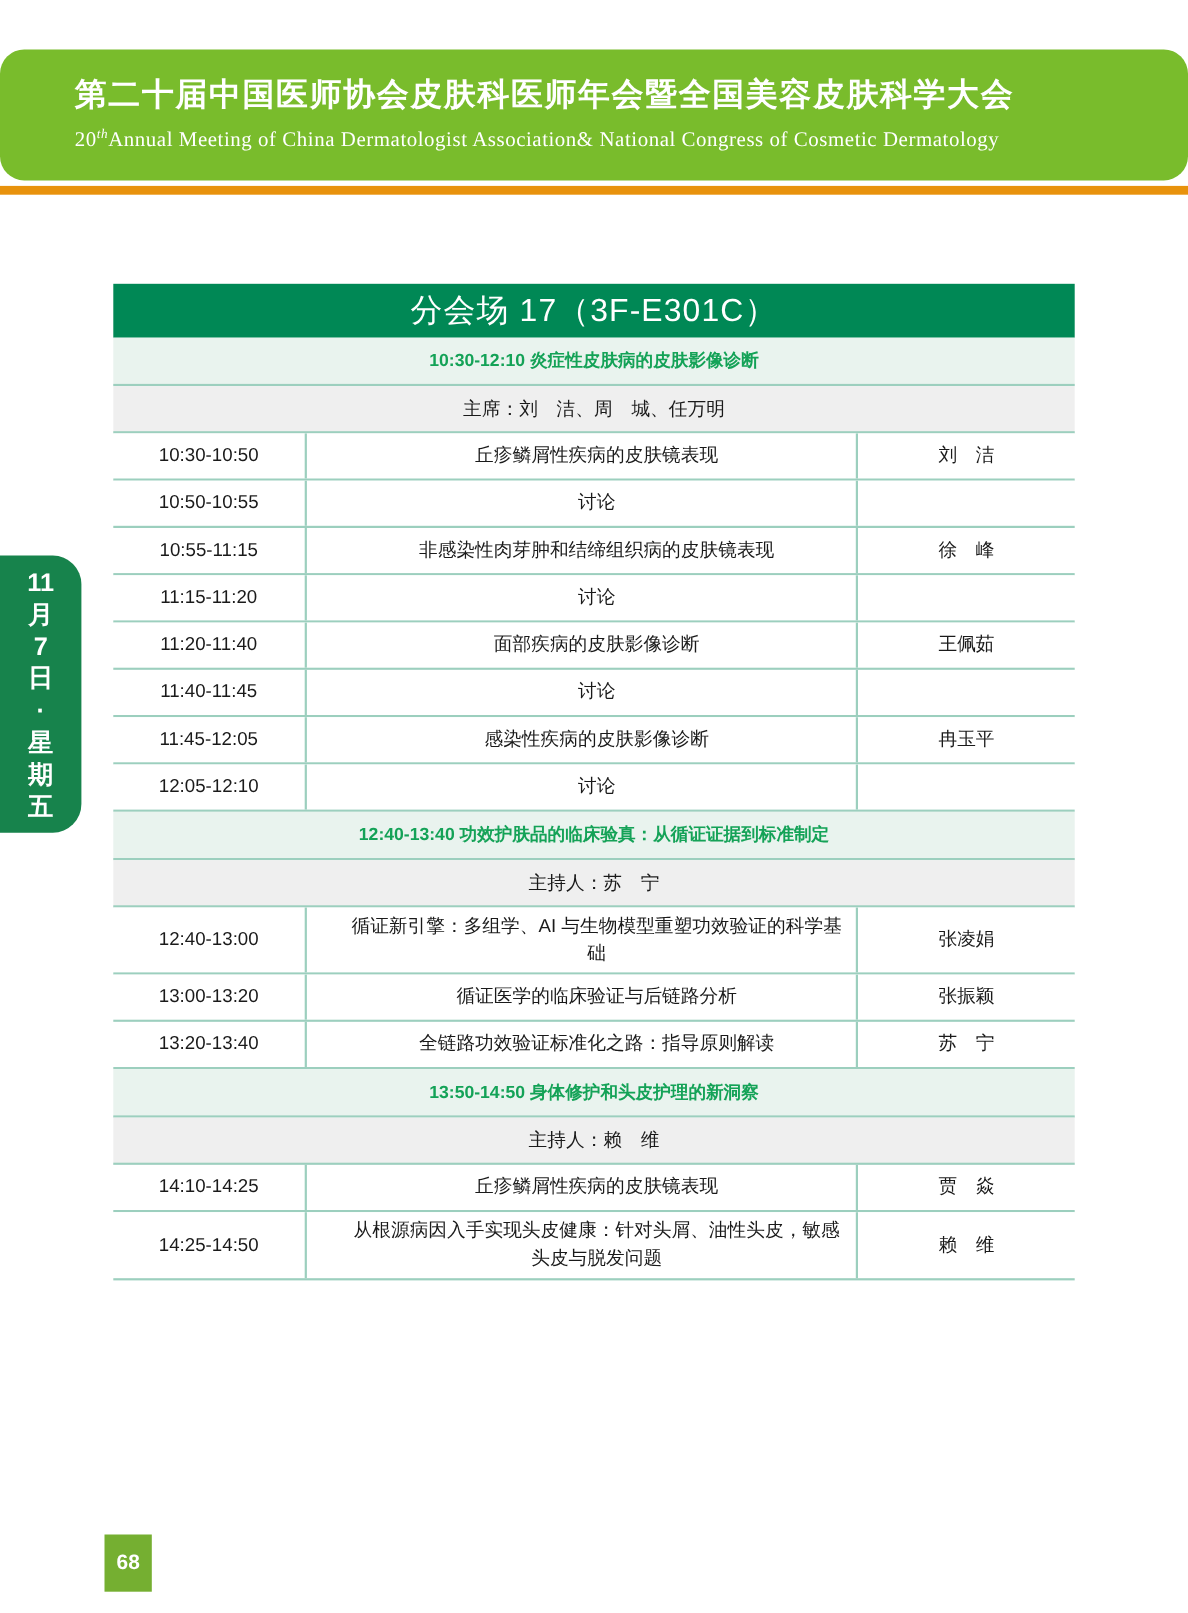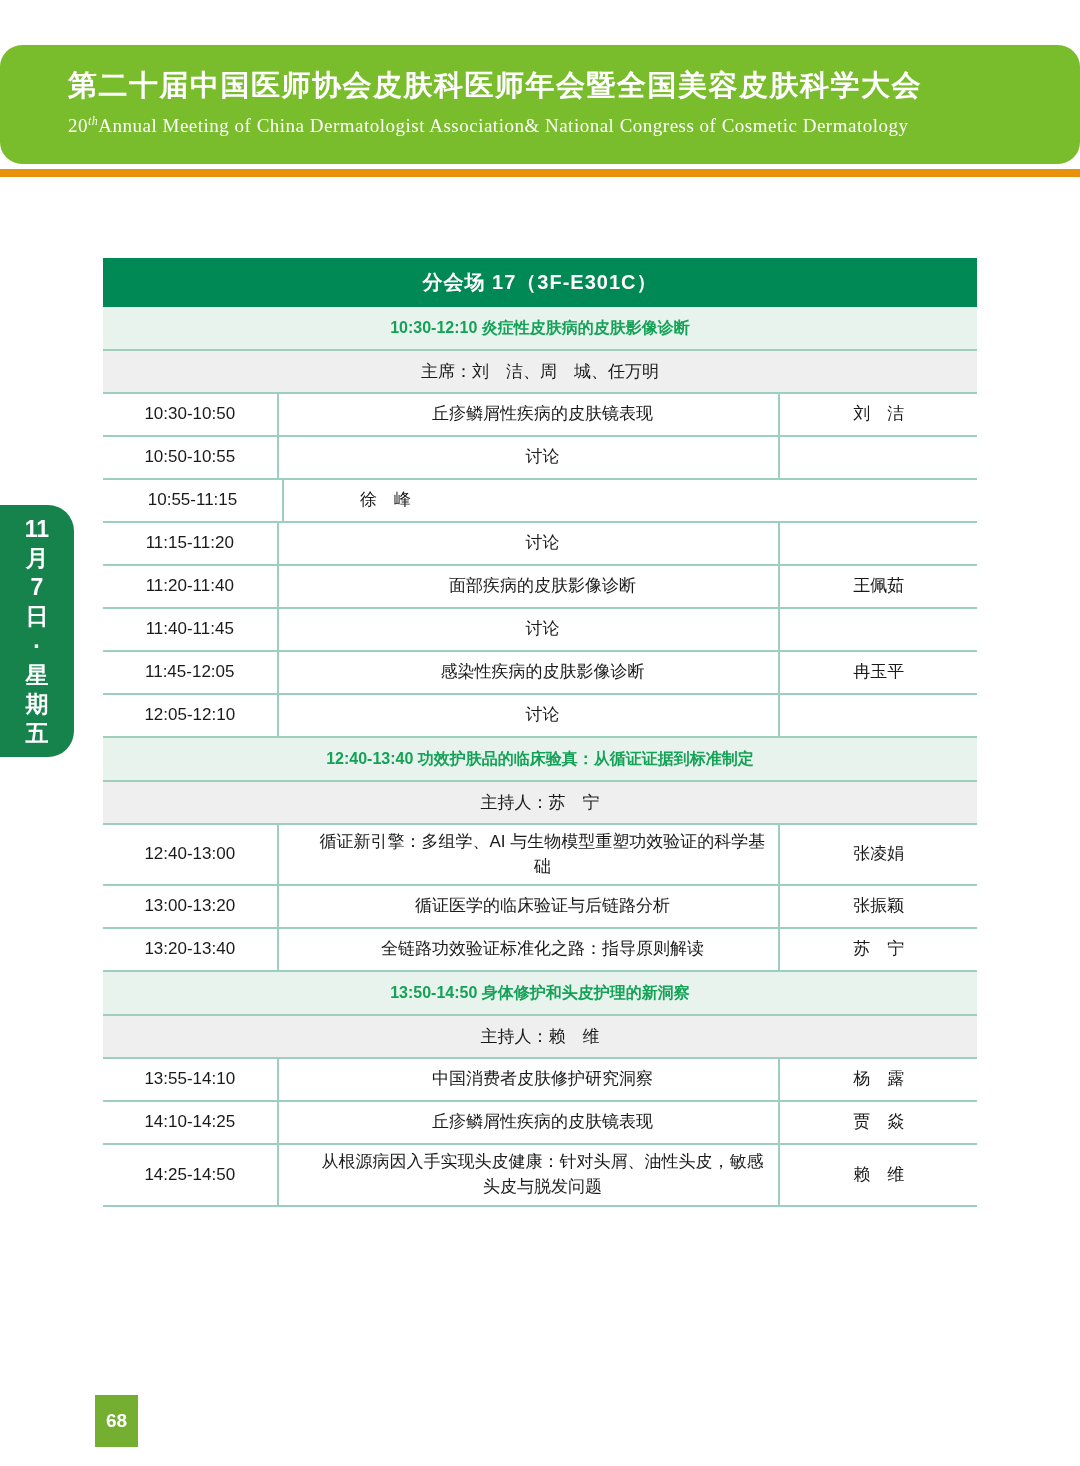--- a/index.html
+++ b/index.html
@@ -47,21 +47,21 @@
     gap:5px;
     color:#ffffff; font-weight:bold; font-size:23px; line-height:1.05;
   }
   
   .schedule {
     position:absolute; left:103px; top:258px; width:874px;
   }
   .venue-header {
     height:49px;
     background:var(--venue-green, #008855);
-    color:#ffffff; font-size:20px; font-weight:bold; letter-spacing:1px;
+    color:#ffffff; font-size:29px; font-weight:normal; letter-spacing:1px;
     display:flex; align-items:center; justify-content:center;
   }
   .session-title {
     min-height:44px;
     background:var(--session-bg, #E9F3EE);
     color:var(--session-green, #14A257);
     font-size:16px; font-weight:bold;
     display:flex; align-items:center; justify-content:center;
     border-bottom:2px solid var(--line, #9CCFBE);
   }
@@ -128,20 +128,21 @@
         <div class="cell topic">丘疹鳞屑性疾病的皮肤镜表现</div>
         <div class="cell speaker">刘　洁</div>
       </div>
       <div class="talk-row">
         <div class="cell time">10:50-10:55</div>
         <div class="cell topic">讨论</div>
         <div class="cell speaker"></div>
       </div>
       <div class="talk-row">
         <div class="cell time">10:55-11:15</div>
+        <div class="cell topic">非感染性肉芽肿和结缔组织病的皮肤镜表现</div>
         <div class="cell speaker">徐　峰</div>
       </div>
       <div class="talk-row">
         <div class="cell time">11:15-11:20</div>
         <div class="cell topic">讨论</div>
         <div class="cell speaker"></div>
       </div>
       <div class="talk-row">
         <div class="cell time">11:20-11:40</div>
         <div class="cell topic">面部疾病的皮肤影像诊断</div>
@@ -175,25 +176,20 @@
         <div class="cell speaker">张振颖</div>
       </div>
       <div class="talk-row">
         <div class="cell time">13:20-13:40</div>
         <div class="cell topic">全链路功效验证标准化之路：指导原则解读</div>
         <div class="cell speaker">苏　宁</div>
       </div>
       <div class="session-title">13:50-14:50 身体修护和头皮护理的新洞察</div>
       <div class="chair-row">主持人：赖　维</div>
       <div class="talk-row">
-        <div class="cell time">13:55-14:10</div>
-        <div class="cell topic">中国消费者皮肤修护研究洞察</div>
-        <div class="cell speaker">杨　露</div>
-      </div>
-      <div class="talk-row">
         <div class="cell time">14:10-14:25</div>
         <div class="cell topic">丘疹鳞屑性疾病的皮肤镜表现</div>
         <div class="cell speaker">贾　焱</div>
       </div>
       <div class="talk-row">
         <div class="cell time">14:25-14:50</div>
         <div class="cell topic">从根源病因入手实现头皮健康：针对头屑、油性头皮，敏感头皮与脱发问题</div>
         <div class="cell speaker">赖　维</div>
       </div>
     </div>

